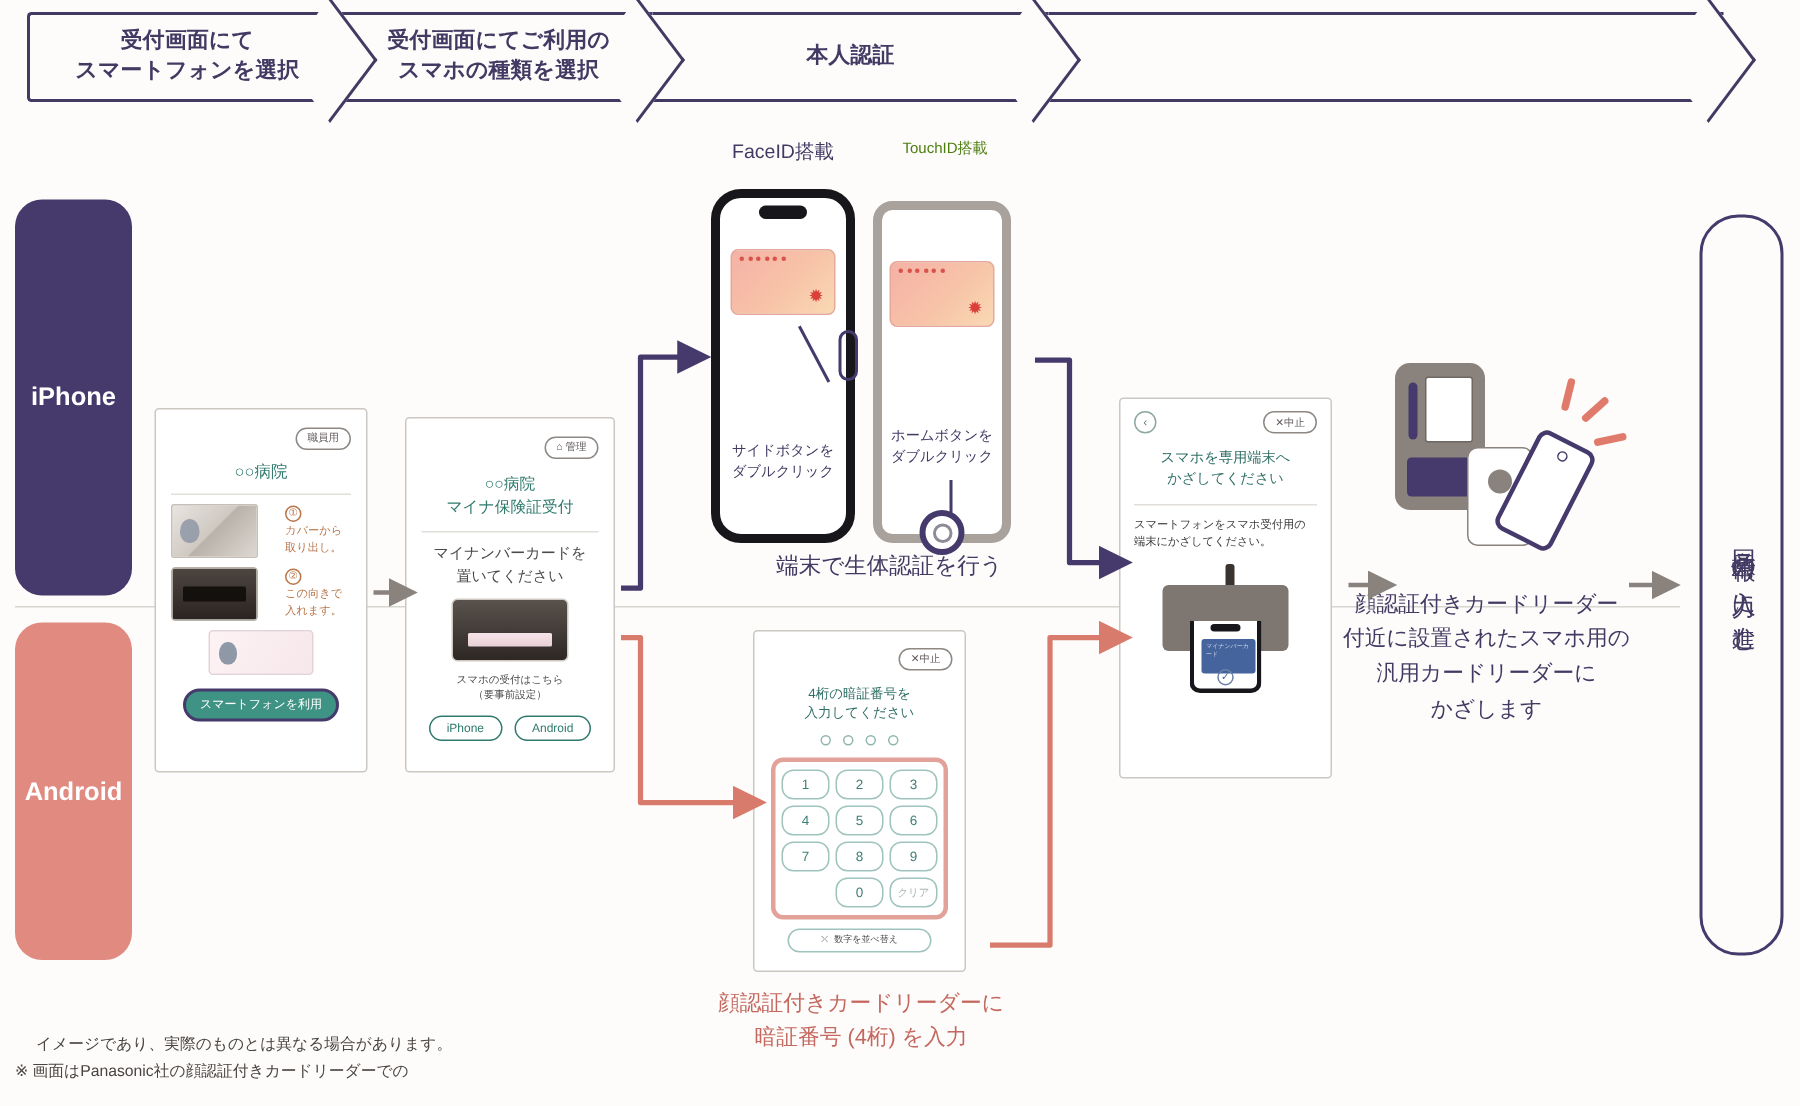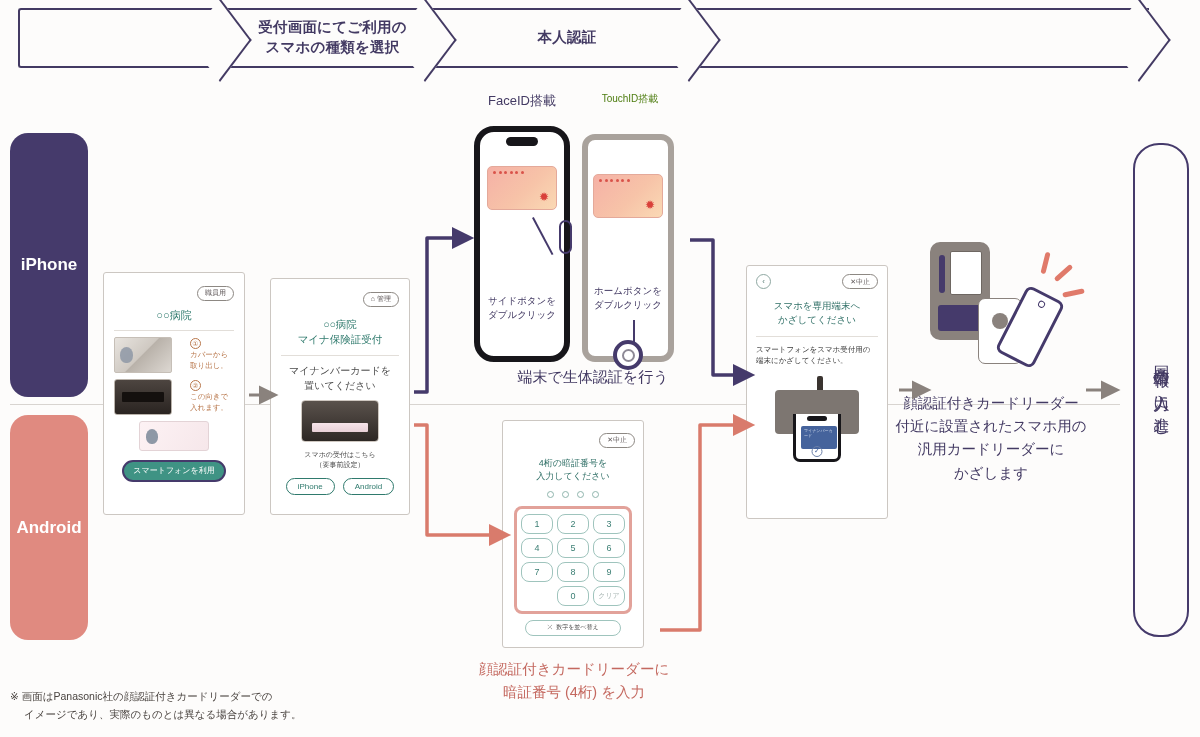--- a/index.html
+++ b/index.html
@@ -202,20 +202,24 @@
   #footnote{left:10px;top:688px;width:430px;font-size:10.5px;color:#4a4440;line-height:1.7;}
 
   
   #wires{left:0;top:0;width:1200px;height:737px;pointer-events:none;}
 </style>
 </head>
 <body>
 
 <div id="step-bar" class="abs">
   <div class="chev first" style="left:0px;width:212px;">
+    <div class="ctxt">
+      <div>受付画面にて</div>
+      <div>スマートフォンを選択</div>
+    </div>
     <div class="notch"></div>
   </div>
 
   <div class="chev" style="left:212px;width:205px;">
     <div class="ctxt">
       <div>受付画面にてご利用の</div>
       <div>スマホの種類を選択</div>
     </div>
     <div class="notch"></div>
   </div>
@@ -427,22 +431,22 @@
 <div class="abs" id="caption-pin">
   <div>顔認証付きカードリーダーに</div>
   <div>暗証番号 (4桁) を入力</div>
 </div>
 
 <div class="abs" id="goal-box">
   <span>同意情報の入力に進む</span>
 </div>
 
 <div class="abs" id="footnote">
+  <div style="padding-left:14px;">イメージであり、実際のものとは異なる場合があります。</div>
   <div>※ 画面はPanasonic社の顔認証付きカードリーダーでの</div>
-  <div style="padding-left:14px;">イメージであり、実際のものとは異なる場合があります。</div>
 </div>
 
 <svg class="abs" id="wires">
   <defs>
     <marker id="agray" markerWidth="7" markerHeight="7" refX="1" refY="3.2" orient="auto">
       <path d="M0,0 L6.5,3.2 L0,6.4 Z" fill="#8a827d"></path>
     </marker>
     <marker id="apurple" markerWidth="7" markerHeight="7" refX="1" refY="3.2" orient="auto">
       <path d="M0,0 L6.5,3.2 L0,6.4 Z" fill="#453a6b"></path>
     </marker>

